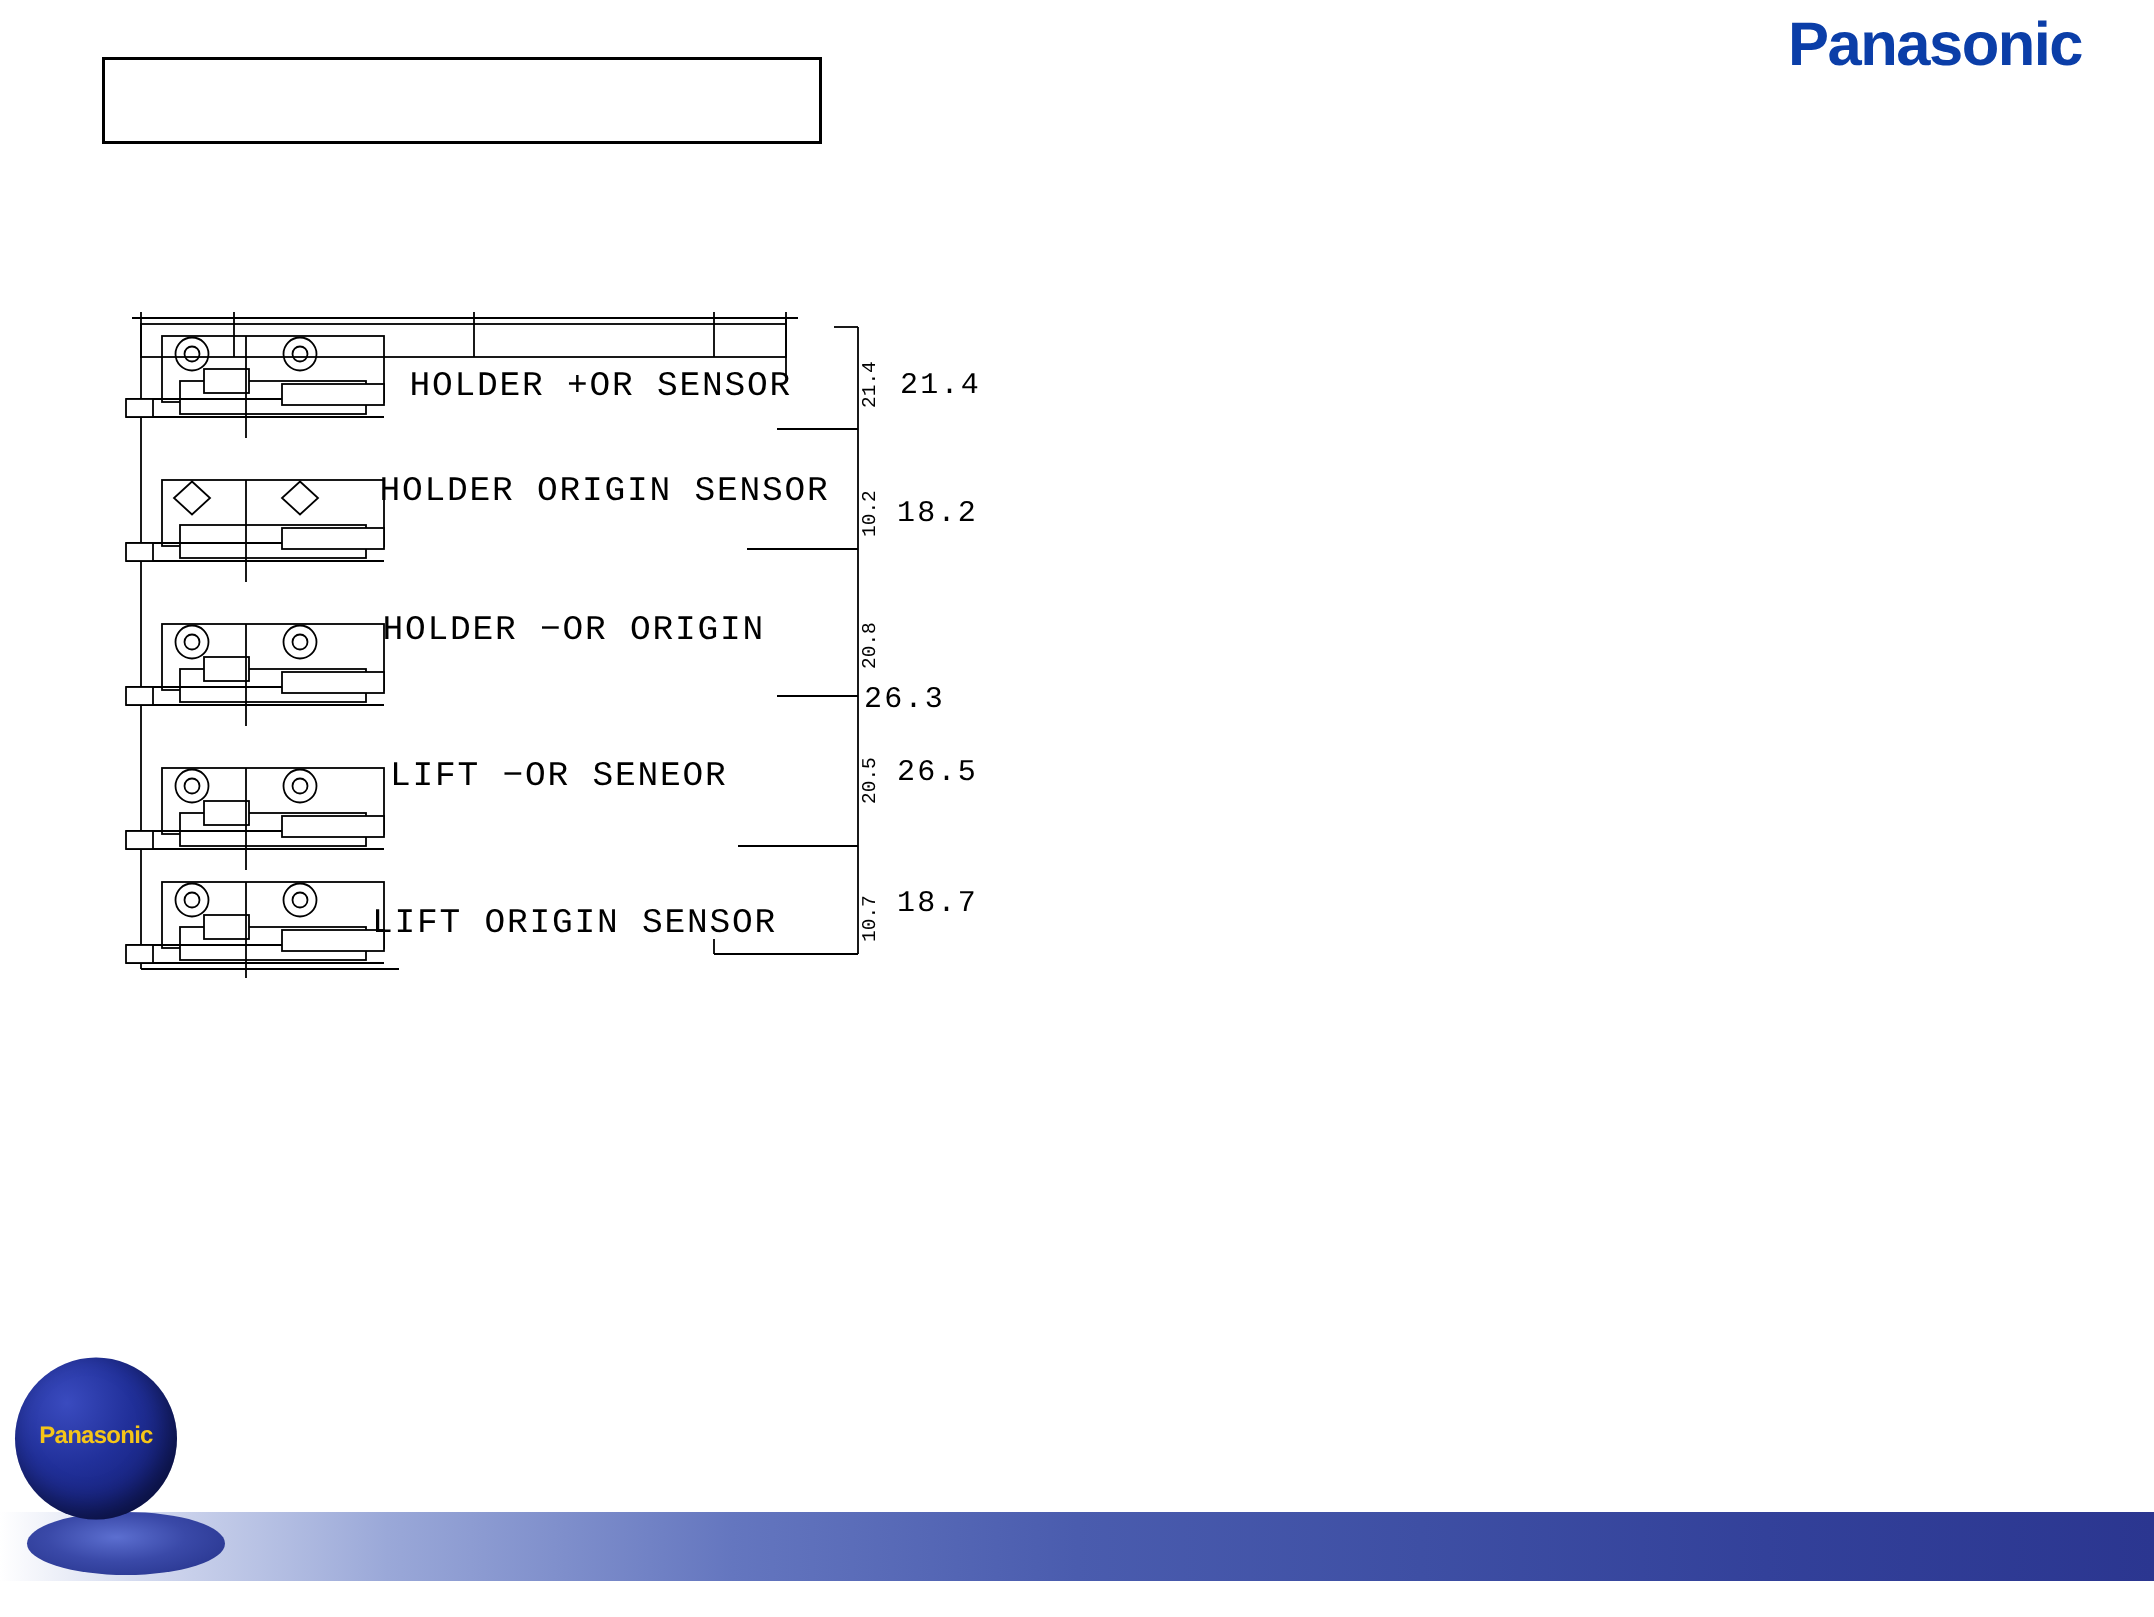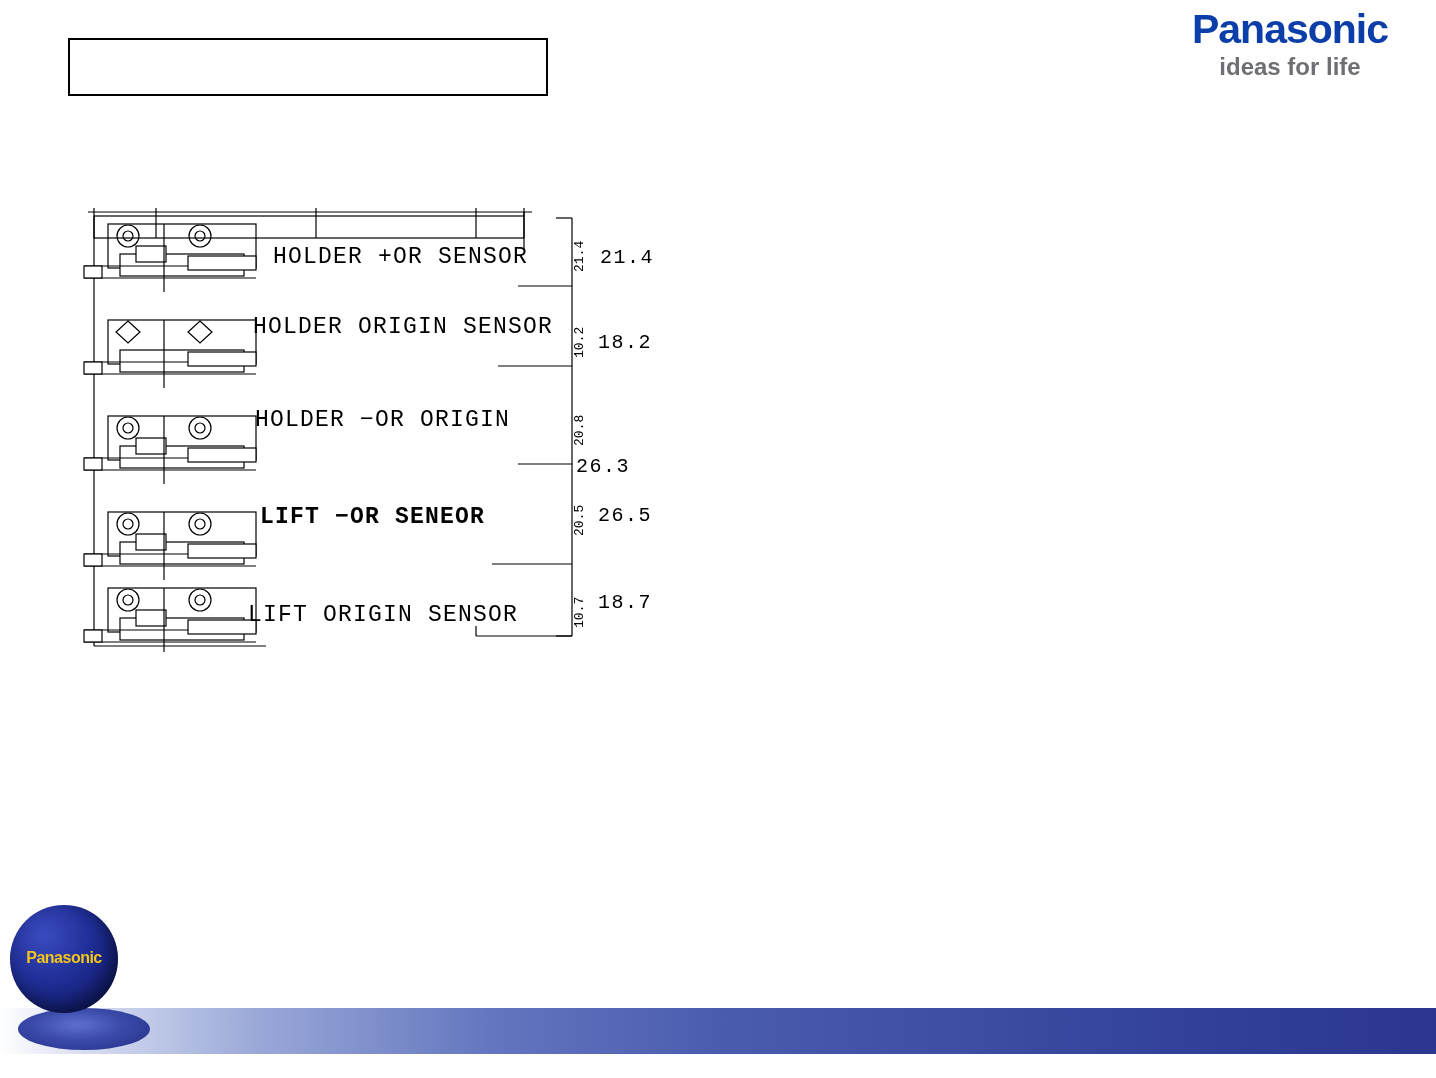--- a/index.html
+++ b/index.html
@@ -138,21 +138,20 @@
     font-size: 16px;
     color: #f5c518;
     letter-spacing: -0.5px;
   }
 </style>
 </head>
 <body>
 
 <div class="brand">
   <div class="brand-name">Panasonic</div>
-  <div class="brand-tag">ideas for life</div>
 </div>
 
 <div class="title-box">
   <div class="title-box-text"></div>
 </div>
 
 <div class="drawing">
 
   <svg width="620" height="470" viewBox="0 0 620 470">
     <g stroke="#000000" fill="none" stroke-width="1.2">
@@ -252,21 +251,21 @@
       <line x1="396" y1="440" x2="396" y2="430"></line>
 
       <line x1="476" y1="22" x2="492" y2="22"></line>
       <line x1="476" y1="440" x2="492" y2="440"></line>
     </g>
   </svg>
 
   <div class="sensor-label" style="left:193px; top:48px;">HOLDER +OR SENSOR</div>
   <div class="sensor-label" style="left:173px; top:118px;">HOLDER ORIGIN SENSOR</div>
   <div class="sensor-label" style="left:175px; top:211px;">HOLDER −OR ORIGIN</div>
-  <div class="sensor-label" style="left:180px; top:308px;font-weight:bold;">LIFT −OR SENEOR</div>
+  <div class="sensor-label" style="left:180px; top:308px;">LIFT −OR SENEOR</div>
   <div class="sensor-label" style="left:168px; top:395px;margin-top:11px;">LIFT ORIGIN SENSOR</div>
 
   <div class="dim-vert" style="left:492px; top:76px;">21.4</div>
   <div class="dim-vert" style="left:492px; top:162px;">10.2</div>
   <div class="dim-vert" style="left:492px; top:250px;">20.8</div>
   <div class="dim-vert" style="left:492px; top:340px;">20.5</div>
   <div class="dim-vert" style="left:492px; top:432px;">10.7</div>
 
   <div class="dim-value" style="left:520px; top:50px;">21.4</div>
   <div class="dim-value" style="left:518px; top:135px;">18.2</div>

